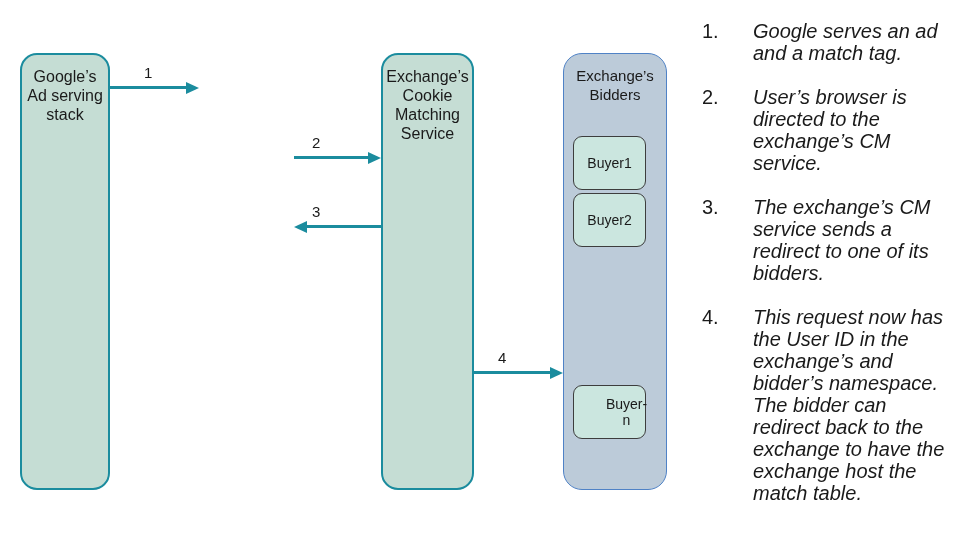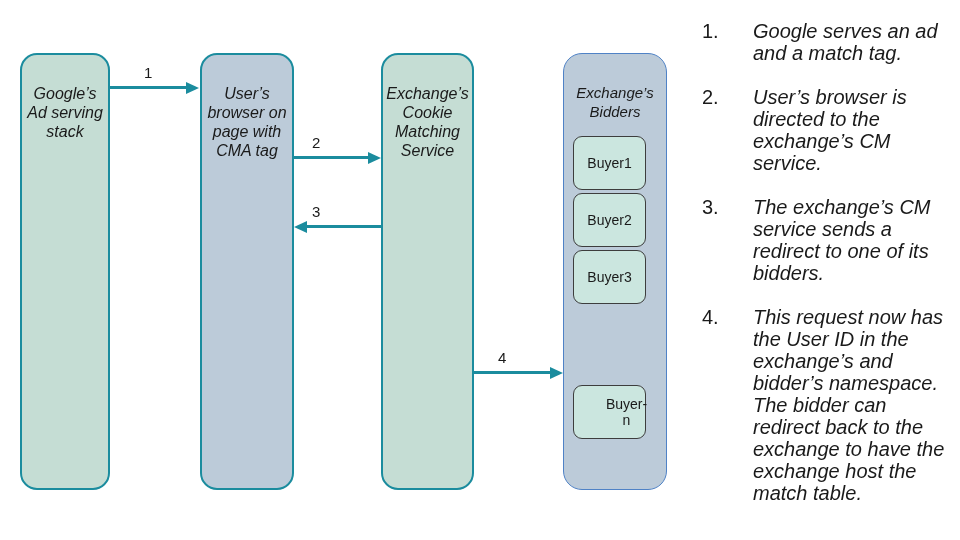--- a/index.html
+++ b/index.html
@@ -20,23 +20,22 @@
     border-radius: 17px;
     text-align: center;
   }
   .node-green { background: var(--greenFill); border: 2px solid var(--teal); }
   .node-blue  { background: var(--blueFill);  border: 2px solid var(--teal); }
   .node-bidders { background: var(--biddersFill); border: 1.5px solid var(--biddersBorder); border-radius: 19px; }
   .node-label {
     white-space: pre-line;
     font-size: 16px;
     line-height: 19px;
-    padding-top: 29px;
+    padding-top: 12px;
     color: var(--text);
-    font-style: italic;
   }
   #node-google  { left: 20px;  top: 53px; width: 90px;  height: 437px; }
   #node-browser { left: 200px; top: 53px; width: 94px;  height: 437px; }
   #node-cms     { left: 381px; top: 53px; width: 93px;  height: 437px; }
   #node-bidders { left: 563px; top: 53px; width: 104px; height: 437px; }
   #node-bidders .node-label { font-size: 15px; }
 
   
   .buyer {
     position: absolute;
@@ -101,45 +100,36 @@
 <body style="--teal: #1b8c9e; --greenFill: #c5ddd4; --blueFill: #bccbd9; --biddersFill: #bccbd9; --biddersBorder: #4f82c6; --buyerFill: #cbe6df; --buyerBorder: #3d3d3d; --text: #1a1a1a;">
 
 <div class="stage">
 
   <div class="node node-green" id="node-google">
     <div class="node-label">Google’s
 Ad serving
 stack</div>
   </div>
 
-  <div class="node node-blue" id="node-browser">
-    <div class="node-label">User’s
-browser on
-page with
-CMA tag</div>
-  </div>
 
   <div class="node node-green" id="node-cms">
     <div class="node-label">Exchange’s
 Cookie
 Matching
 Service</div>
   </div>
 
   <div class="node node-bidders" id="node-bidders">
     <div class="node-label">Exchange’s
 Bidders</div>
     <div class="buyer" id="buyer-0">
       <span>Buyer1</span>
     </div>
     <div class="buyer" id="buyer-1">
       <span>Buyer2</span>
-    </div>
-    <div class="buyer" id="buyer-2">
-      <span>Buyer3</span>
     </div>
     <div class="buyer" id="buyer-3">
       <span>Buyer-n</span>
     </div>
   </div>
 
   <div class="arrow dir-right" id="arrow-0">
     <span class="arrow-label">1</span>
     <div class="arrow-line"></div>
     <div class="arrow-head"></div>

